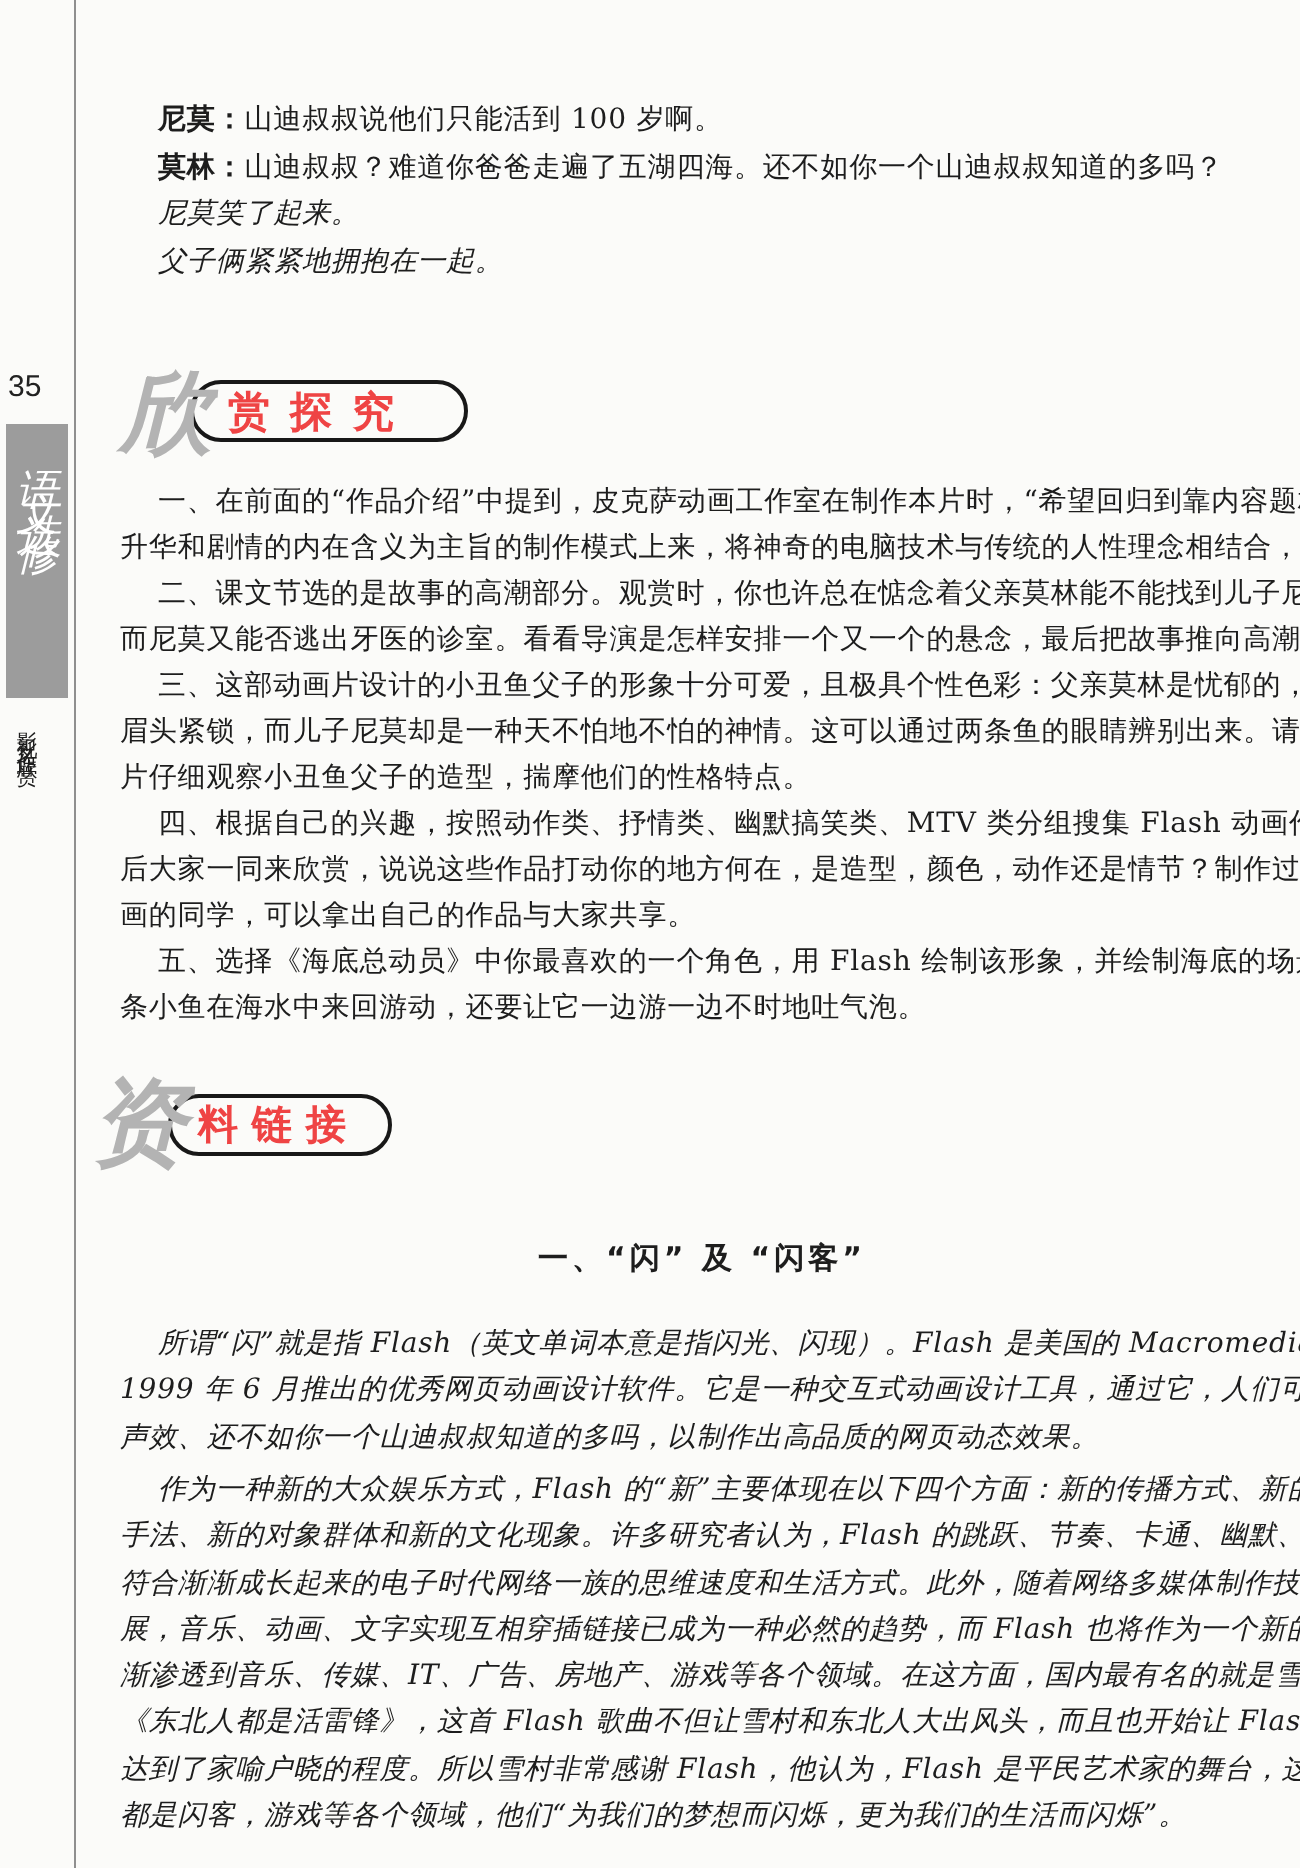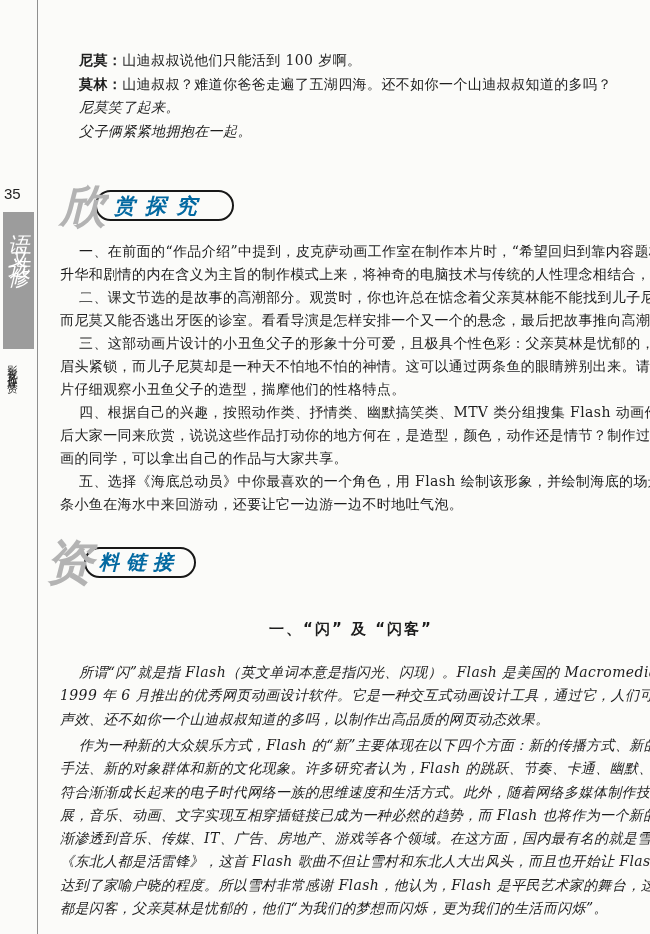--- a/index.html
+++ b/index.html
@@ -50,21 +50,21 @@
     font-style:italic;font-weight:bold;line-height:1;
     font-family:"DejaVu Serif",serif;
   }
   .bubble{
     position:absolute;z-index:2;box-sizing:border-box;
     border:2px solid #181818;border-radius:16px;background:transparent;
     display:flex;align-items:center;
   }
   .bubble-label{
     font-family:"DejaVu Sans","Liberation Sans",sans-serif;
-    font-weight:bold;color:#0369a1;white-space:nowrap;font-style:italic;
+    font-weight:bold;color:#ef4444;white-space:nowrap;
   }
   .hdr1 .bigchar{left:0;top:0;font-size:46px;}
   .hdr1 .bubble{left:35px;top:7px;width:139px;height:31px;}
   .hdr1 .bubble-label{font-size:21px;letter-spacing:10px;padding-left:17px;}
   .hdr2 .bigchar{left:0;top:0;font-size:48px;}
   .hdr2 .bubble{left:39px;top:9px;width:112px;height:31px;align-items:flex-end;}
   .hdr2 .bubble-label{font-size:20px;letter-spacing:7px;padding-left:13px;}
   
   .block{position:absolute;left:60px;width:586px;}
   .ln{height:23px;line-height:23px;font-size:14px;letter-spacing:0.4px;white-space:nowrap;}
@@ -136,16 +136,16 @@
   </div>
 
   <div class="block kai-block" style="top:734px;">
     <div class="ln ind">作为一种新的大众娱乐方式，Flash 的“新”主要体现在以下四个方面：新的传播方式、新的表现</div>
     <div class="ln">手法、新的对象群体和新的文化现象。许多研究者认为，Flash 的跳跃、节奏、卡通、幽默、创新，最</div>
     <div class="ln">符合渐渐成长起来的电子时代网络一族的思维速度和生活方式。此外，随着网络多媒体制作技术的发</div>
     <div class="ln">展，音乐、动画、文字实现互相穿插链接已成为一种必然的趋势，而 Flash 也将作为一个新的产业，逐</div>
     <div class="ln">渐渗透到音乐、传媒、IT、广告、房地产、游戏等各个领域。在这方面，国内最有名的就是雪村的</div>
     <div class="ln">《东北人都是活雷锋》，这首 Flash 歌曲不但让雪村和东北人大出风头，而且也开始让 Flash 在中国基本</div>
     <div class="ln">达到了家喻户晓的程度。所以雪村非常感谢 Flash，他认为，Flash 是平民艺术家的舞台，这里，人人</div>
-    <div class="ln">都是闪客，父亲莫林是忧郁的，他们“为我们的梦想而闪烁，更为我们的生活而闪烁”。</div>
+    <div class="ln">都是闪客，游戏等各个领域，他们“为我们的梦想而闪烁，更为我们的生活而闪烁”。</div>
   </div>
 
 </div>
 
 </body></html>

